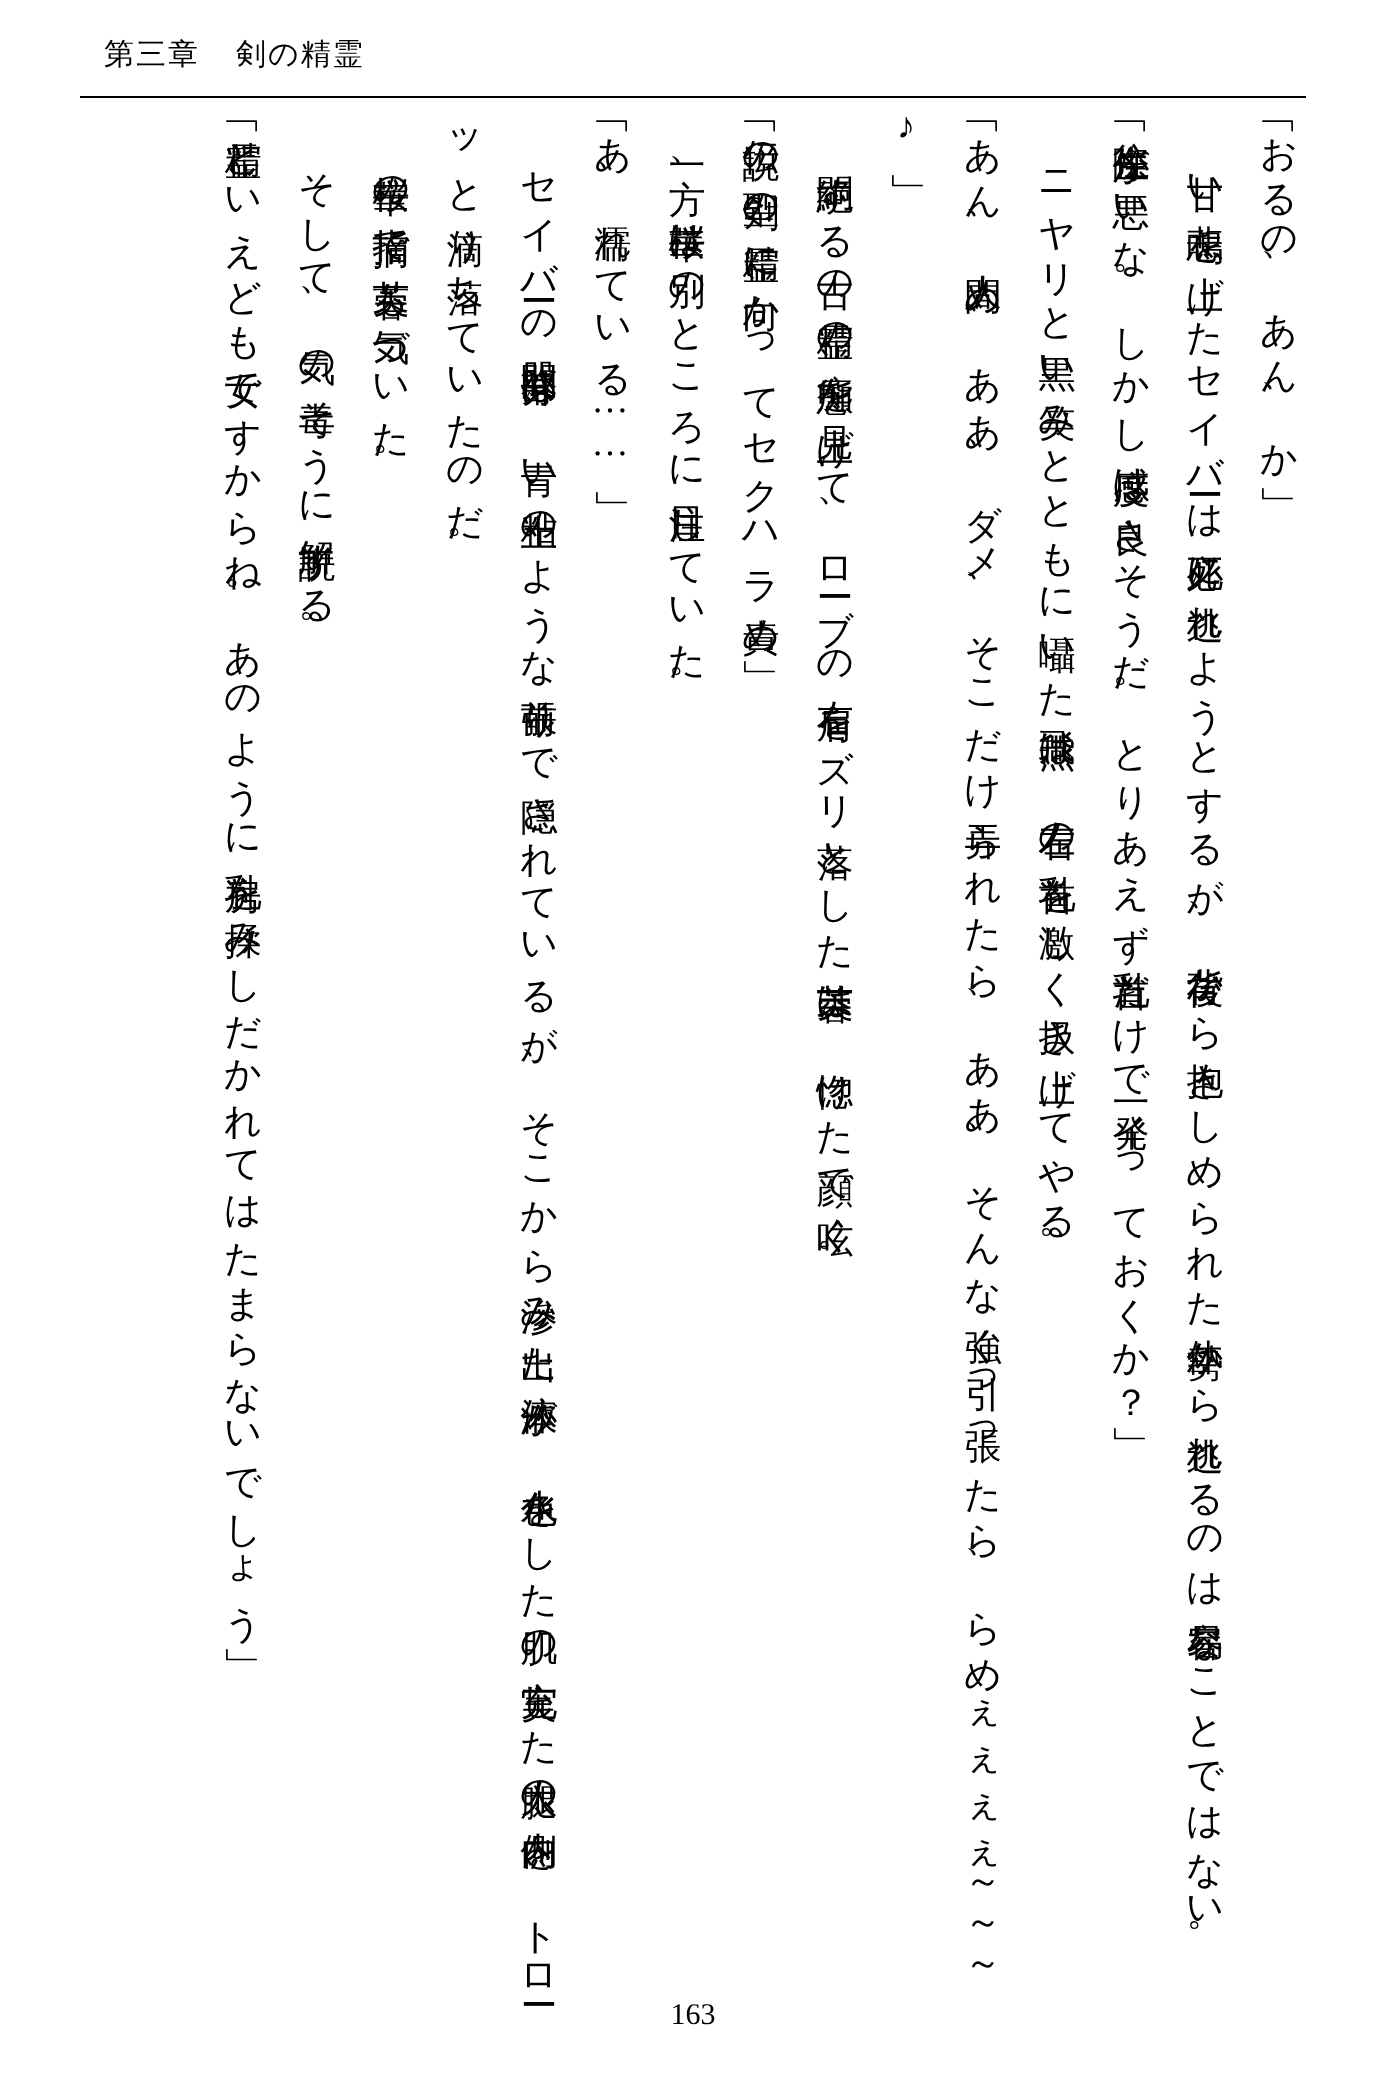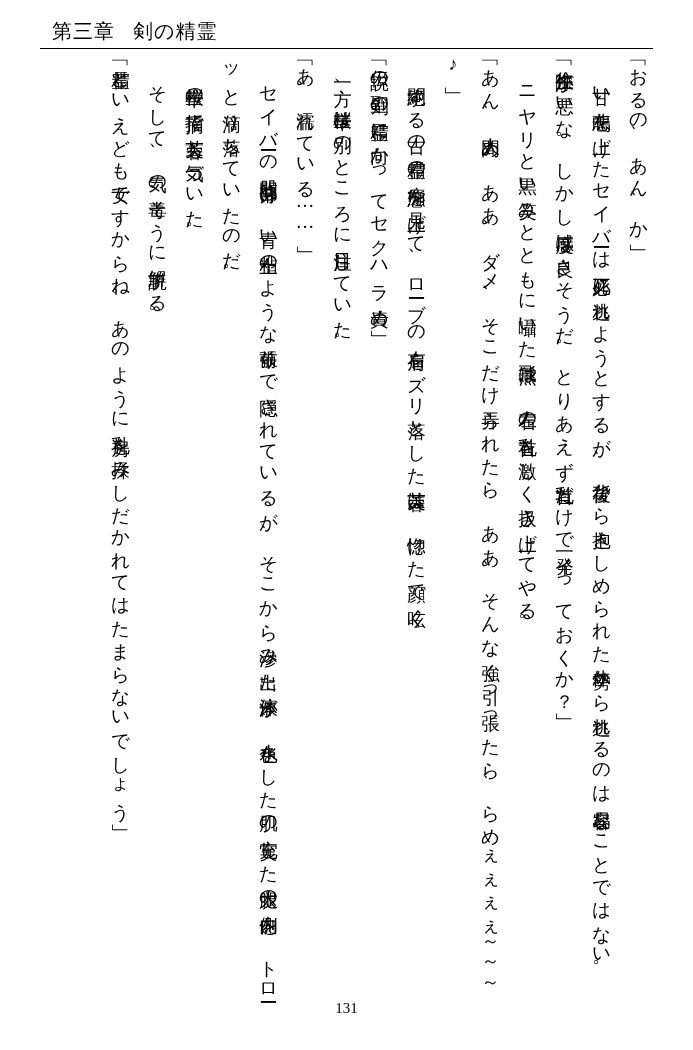--- a/index.html
+++ b/index.html
@@ -30,21 +30,21 @@
     position: absolute;
     left: 0;
     top: 18px;
     width: 693px;
     height: 34px;
   }
   .header-inner {
     position: absolute;
     left: 52px;
     top: 0;
-    font-size: 20px;
+    font-size: 15px;
     letter-spacing: 1px;
     white-space: nowrap;
     text-align: right;
   }
   .chapter-num {
     font-weight: normal;
   }
   .chapter-title {
     margin-left: 18px;
   }
@@ -115,15 +115,15 @@
     <p class="para">悶絶する古の精霊の痴態を見上げて、ローブの右肩をズリ落とした芙蓉は、惚けた顔で呟く。</p>
     <p class="para noindent">「伝説の聖剣の精霊に向かってセクハラ責め」</p>
     <p class="para">一方、桜華は別のところに注目していた。</p>
     <p class="para noindent">「あ、濡れている……」</p>
     <p class="para">セイバーの股間部分は、青い粘土のような前張りで隠されているが、そこから滲み出た液体が、水色をした肌の充実した太腿の内側を、トローッと滴り落ちていたのだ。</p>
     <p class="para">桜華の指摘で芙蓉も気づいた。</p>
     <p class="para">そして、気の毒そうに解説する。</p>
     <p class="para noindent">「精霊といえども女ですからね。あのように乳房を揉みしだかれてはたまらないでしょう」</p>
   </div>
 
-  <div class="page-number">131</div>
+  <div class="page-number">163</div>
 
 </div>
 
 </body></html>

